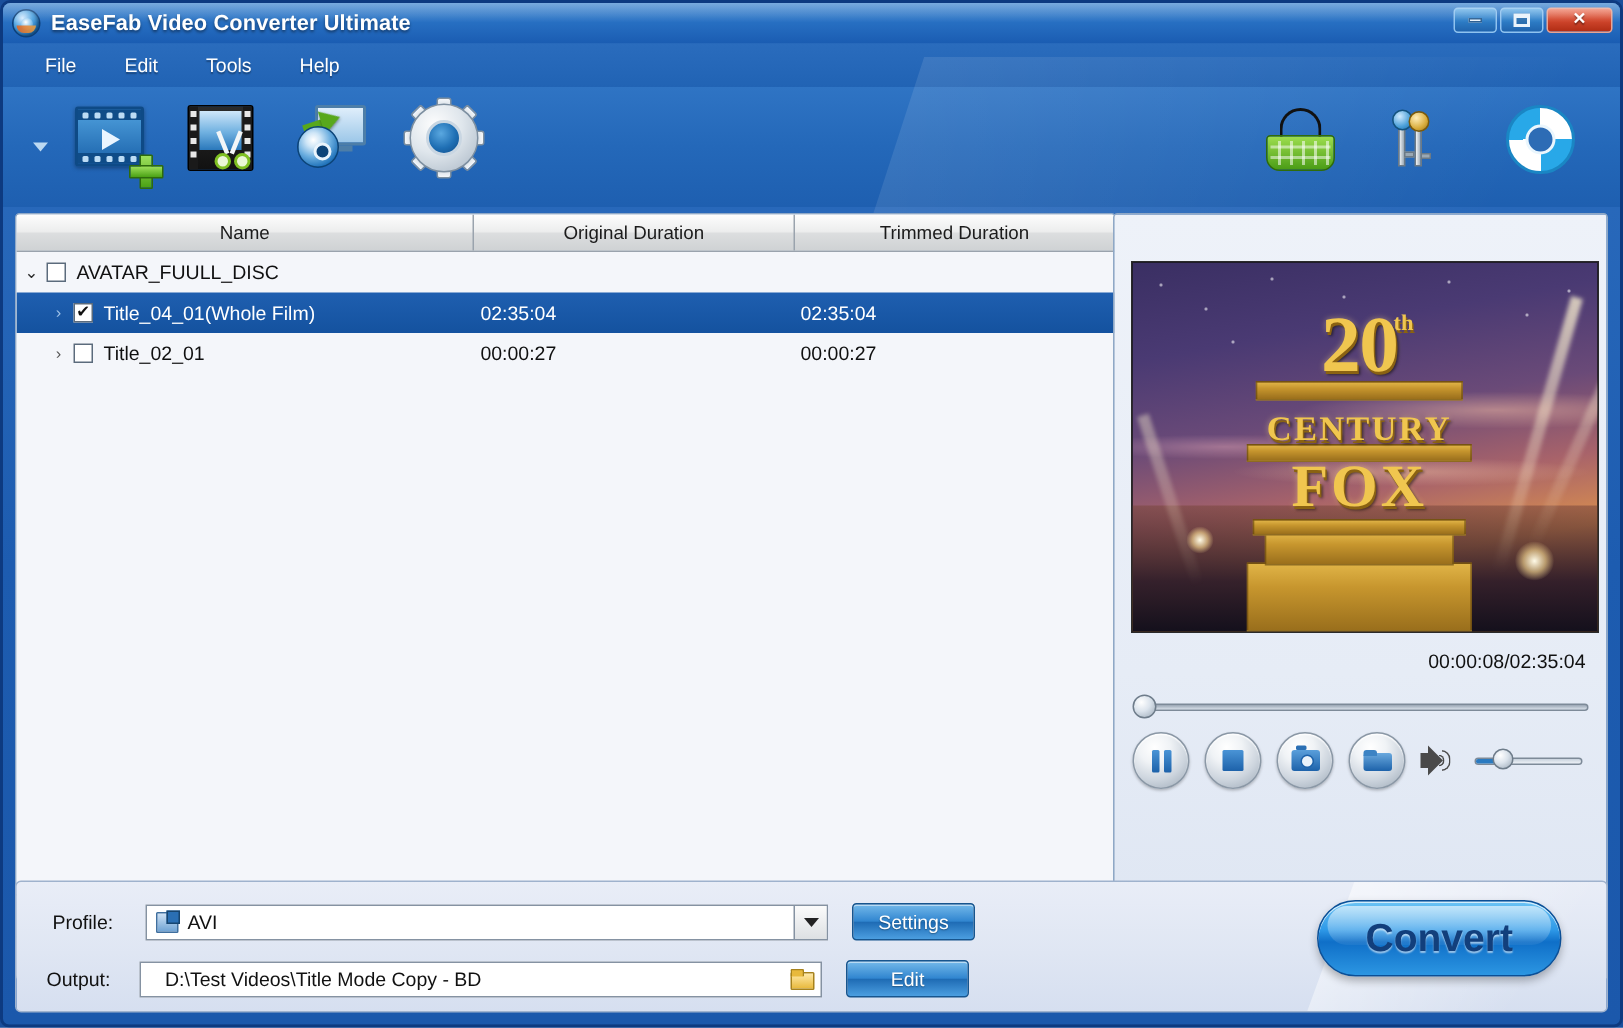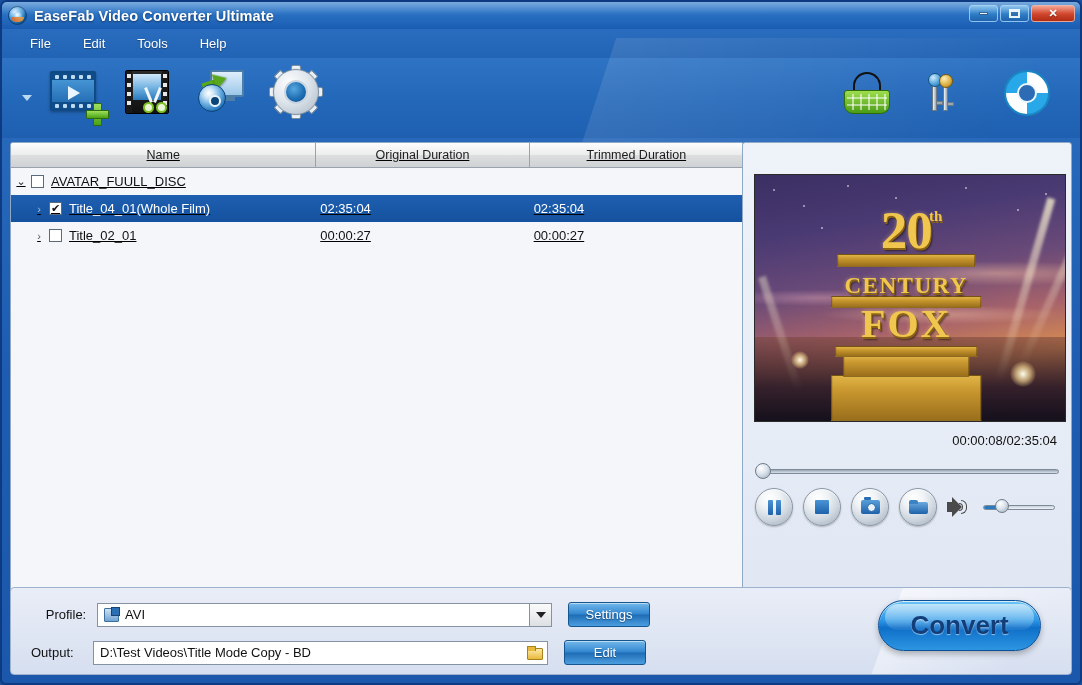--- a/index.html
+++ b/index.html
@@ -188,21 +188,21 @@
     background:#2d6cb5;border:2px solid #eaf6fd;}
 
   
   .content {
     position: absolute; left: 8px; top: 140px; right: 8px; bottom: 30px;
     border-radius: 5px;
   }
   .list-panel {
     position: absolute; left: 0; top: 0; width: 734px; bottom: 0;
     background: #f3f6fb; border: 1px solid #8fa8c6; border-radius: 3px;
-    display:flex; flex-direction: column; overflow: hidden; text-decoration: underline;
+    display:flex; flex-direction: column; overflow: hidden;
   }
   .col-headers { display: flex; height: 25px; flex: none;
     background: linear-gradient(180deg,#fdfdfd 0%, #eceded 48%, #dcdedf 52%, #cfd2d4 100%);
     border-bottom: 1px solid #9aa3ad; }
   .col-h { display:flex; align-items:center; justify-content:center;
     font-size: 12.5px; color:#1b1b1b; border-right: 1px solid #9aa3ad; cursor:pointer;}
   .col-h.name { width: 312px; }
   .col-h.orig { width: 218px; }
   .col-h.trim { width: 218px; border-right:none;}
   .list-body { flex: 1; position: relative; background:#f4f6fa; }
@@ -319,27 +319,27 @@
     border:1px solid #6e7c8a;cursor:pointer;}
 
   
   .bottom { position:absolute; left:8px; right:8px; bottom: 8px; height: 88px;
     background: linear-gradient(180deg,#e9edf7 0%, #dfe6f3 55%, #d6dff0 100%);
     border: 1px solid #9fb2cd; border-radius: 4px; }
   .bottom .diag { position:absolute; inset:0; overflow:hidden; border-radius:4px; pointer-events:none;}
   .bottom .diag:after{content:"";position:absolute;right:-40px;top:-30px;width:230px;height:180px;
     background:linear-gradient(110deg, rgba(255,255,255,.55) 0%, rgba(255,255,255,0) 60%);transform:skewX(-20deg);}
   .frow { position:absolute; display:flex; align-items:center; }
-  .frow.profile { left: 24px; top: 14px; text-align: center; }
+  .frow.profile { left: 24px; top: 14px; }
   .frow.output  { left: 20px; top: 52px; }
   .flabel { font-size: 13px; color:#111; width: 62px; }
   .field { height: 24px; background:#fff; border:1px solid #8592a2;
     display:flex; align-items:center; font-size: 13px; color:#111; position:relative;}
   .field.profile { width: 455px; padding-left: 6px; }
-  .field.output  { width: 455px; padding-left: 6px; }
+  .field.output  { width: 455px; padding-left: 16px; }
   .pf-icon { width: 15px; height: 14px; margin-right: 6px; flex:none; position:relative;
     background: linear-gradient(180deg,#cfe2f5,#6fa3d4); border:1px solid #3f6f9f; border-radius:1px;}
   .pf-icon:after{content:"";position:absolute;right:-2px;top:-2px;width:7px;height:7px;
     background:#2a6fb4;border:1px solid #17456f;}
   .dd-arw { position:absolute; right:0; top:0; bottom:0; width: 22px;
     border-left: 1px solid #8592a2; background: linear-gradient(180deg,#fbfbfb,#dde0e3);
     display:flex;align-items:center;justify-content:center;cursor:pointer;}
   .dd-arw:after{content:"";border-left:5px solid transparent;border-right:5px solid transparent;border-top:6px solid #222;}
   .fold-btn { position:absolute; right: 4px; top: 4px; width: 16px; height: 14px; cursor:pointer;}
   .fold-btn:before{content:"";position:absolute;inset:0;top:2px;background:linear-gradient(180deg,#ffe9a8,#e8b93c);

